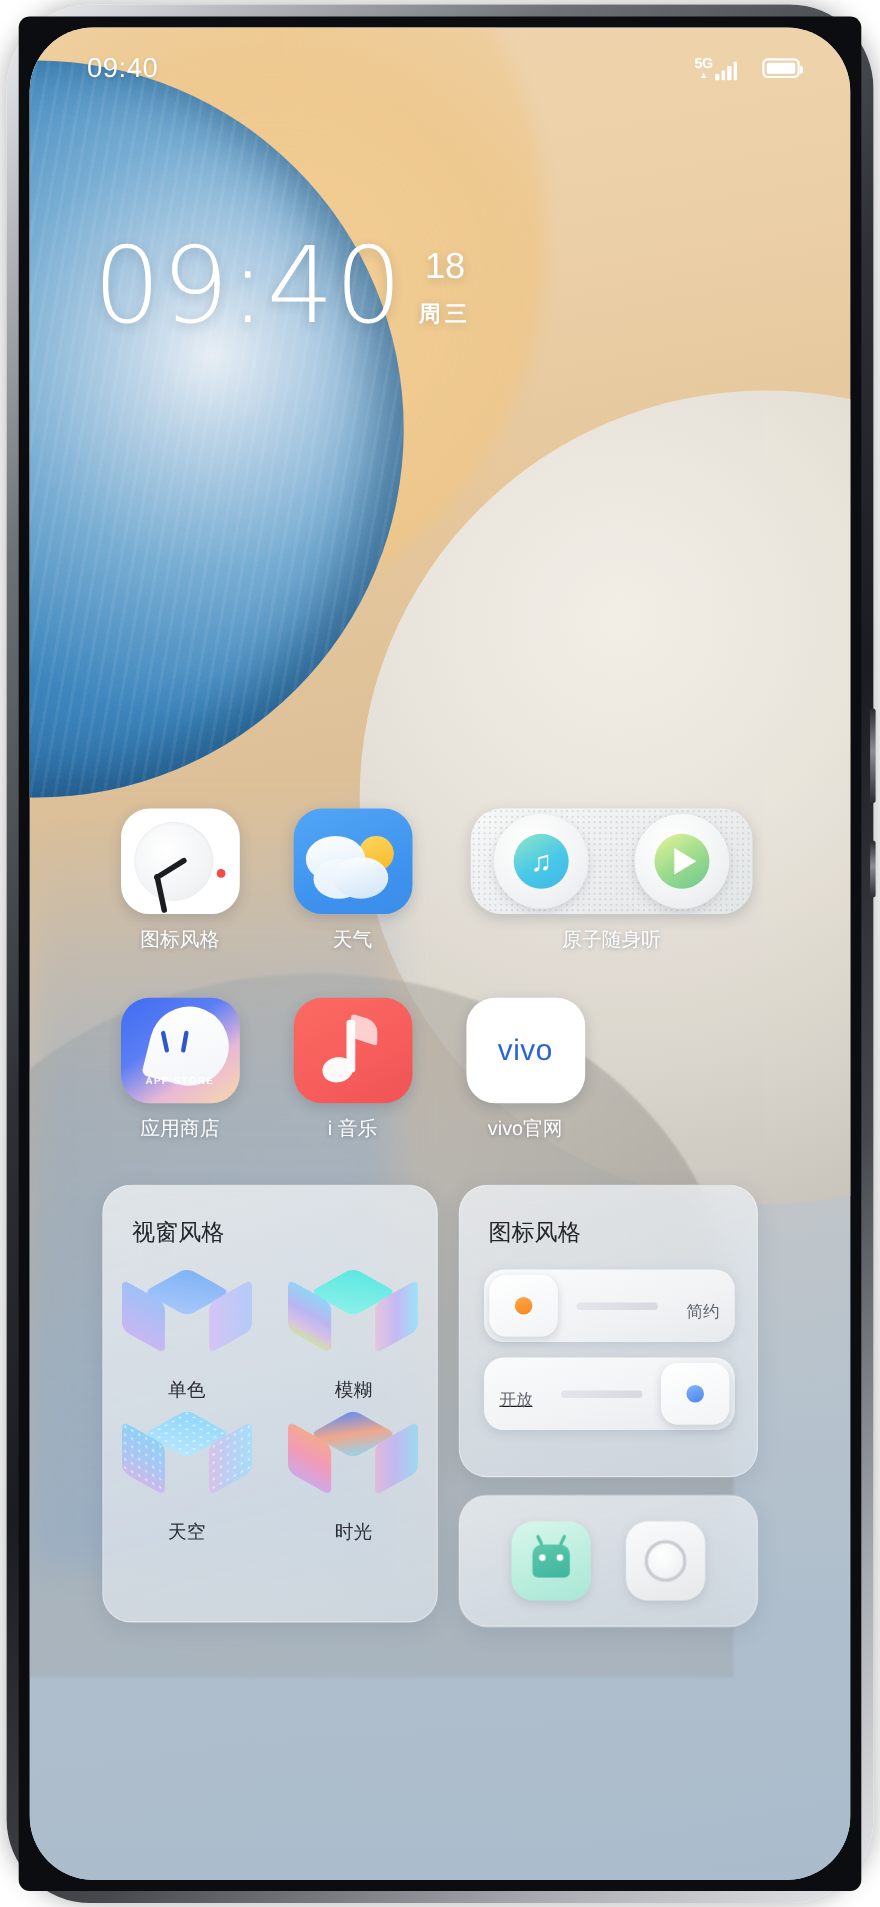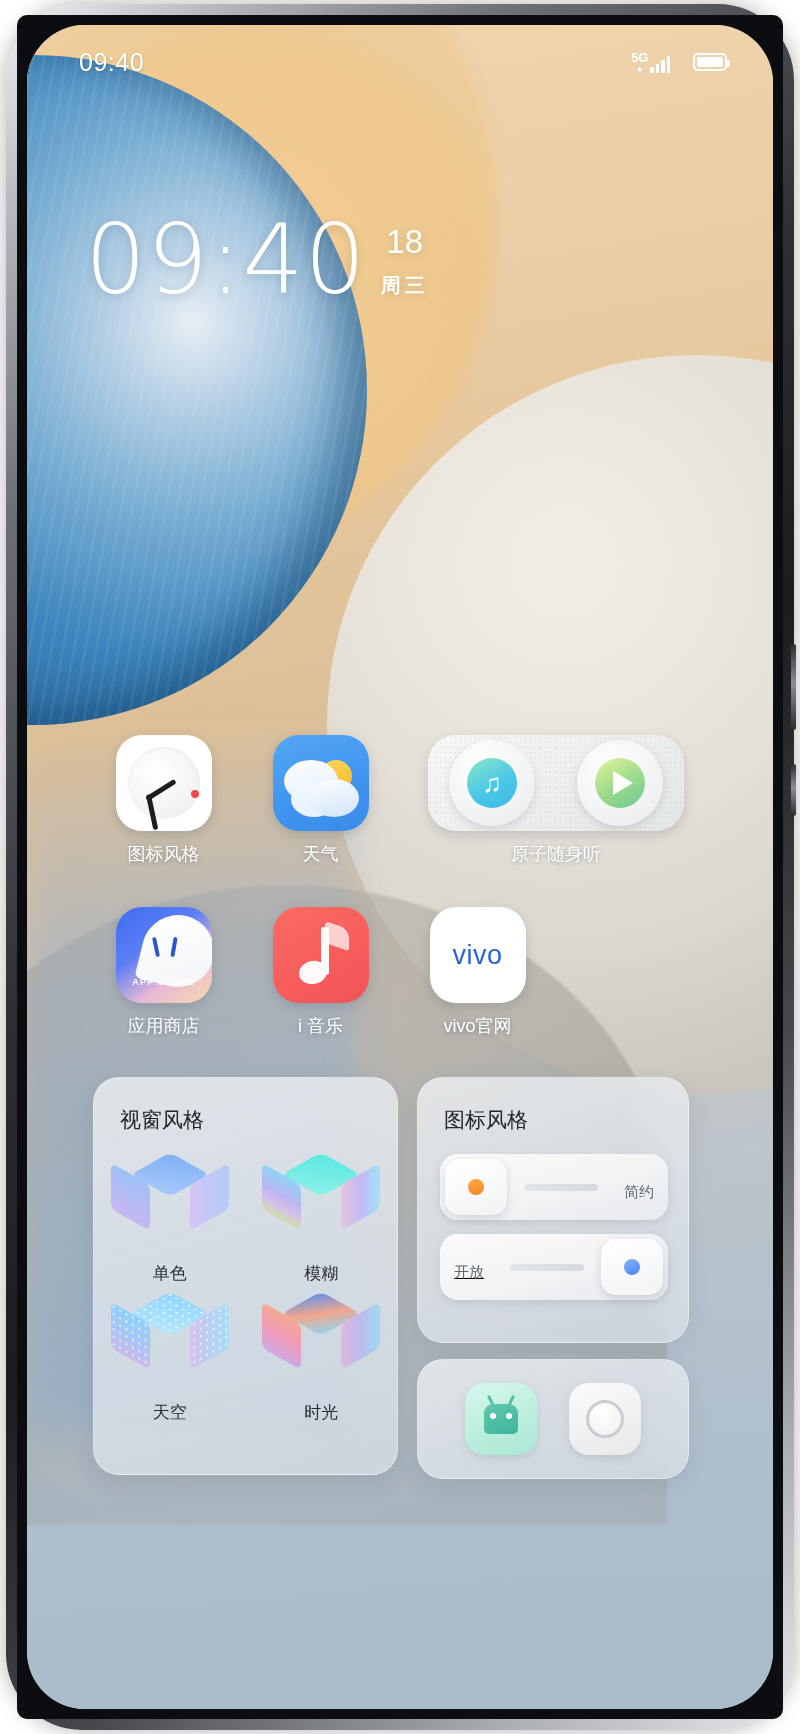--- a/index.html
+++ b/index.html
@@ -160,21 +160,21 @@
   #clock-day { font-size: 33px; font-weight: 300; line-height: 1.05; text-shadow: 0 2px 8px rgba(40,60,80,.2); }
   #clock-weekday { font-size: 20px; font-weight: 700; letter-spacing: 4px; margin-top: 12px; text-shadow: 0 2px 8px rgba(40,60,80,.2); }
 
   
   .app-row { position: absolute; left: 58px; width: 630px; display: flex; }
   #app-row-1 { top: 710px; }
   #app-row-2 { top: 882px; }
   .app-cell { width: 157px; display: flex; flex-direction: column; align-items: center; }
   .app-cell.wide { width: 314px; }
   .app-icon {
-    width: 96px; height: 96px; border-radius: 26px; position: relative; overflow: hidden;
+    width: 108px; height: 96px; border-radius: 26px; position: relative; overflow: hidden;
     box-shadow: 0 4px 12px rgba(40,55,75,.18);
   }
   .app-icon.wide { width: 256px; border-radius: 28px; }
   .app-label {
     margin-top: 11px; font-size: 18px; color: #fff; white-space: nowrap;
     text-shadow: 0 1px 4px rgba(40,55,75,.38);
   }
 
   
   #icon-clock { background: #ffffff; }
@@ -313,21 +313,21 @@
     font-size: 21px; color: #23262a; font-weight: 400;
   }
 
   #widget-window-style { left: 66px; top: 1052px; width: 305px; height: 398px; }
   #cube-grid {
     position: absolute; left: 0; right: 0; top: 78px;
     display: grid; grid-template-columns: 1fr 1fr; row-gap: 10px;
   }
   .cube-cell { display: flex; flex-direction: column; align-items: center; }
   .cube-art { width: 86px; height: 86px; position: relative; }
-  .cube-label { margin-top: 20px; font-size: 17px; color: #2b2e33; }
+  .cube-label { margin-top: 10px; font-size: 17px; color: #2b2e33; }
 
   
   .cube { position: absolute; left: 50%; top: 50%; width: 56px; height: 56px;
           transform: translate(-50%,-52%) rotateX(56deg) rotateZ(45deg);
           transform-style: preserve-3d; }
   .face { position: absolute; width: 56px; height: 56px; border-radius: 9px; }
   .f-top   { transform: translateZ(28px); }
   .f-front { transform: rotateX(-90deg) translateZ(28px); transform-origin: bottom; }
   .f-side  { transform: rotateY(90deg) translateZ(28px); transform-origin: right; }
 

